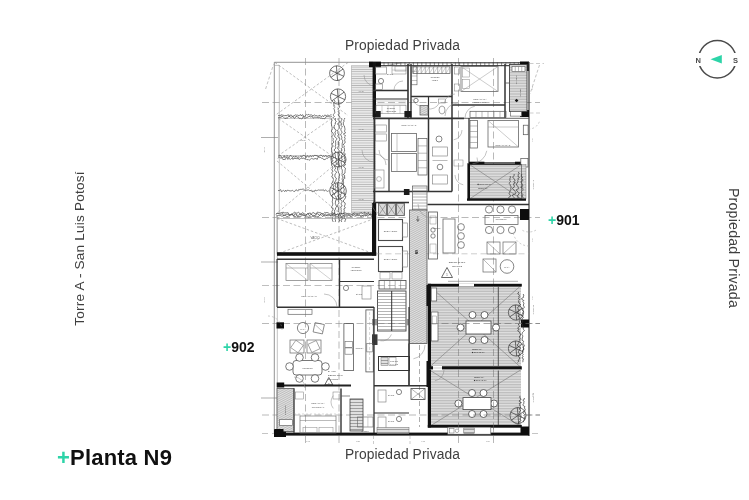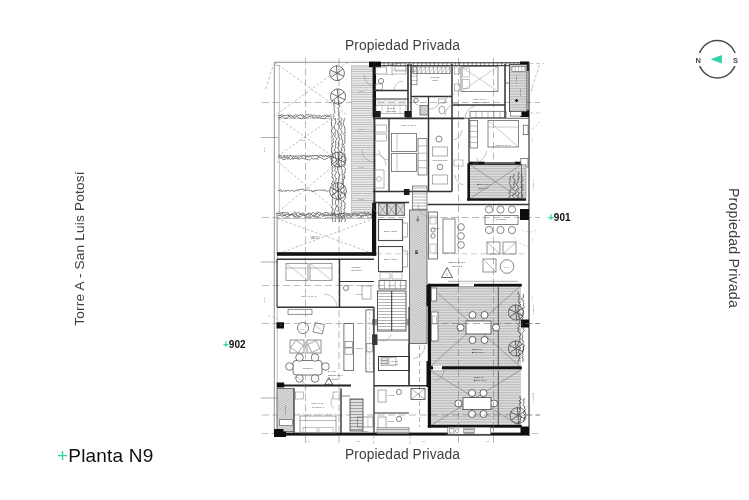--- a/index.html
+++ b/index.html
@@ -1,23 +1,23 @@
 <!DOCTYPE html>
 <html><head>
 <meta charset="utf-8">
 <style>
   html,body{margin:0;padding:0;background:#ffffff;width:749px;height:500px;overflow:hidden;}
   .wrap{position:relative;width:749px;height:500px;font-family:"Liberation Sans",sans-serif;margin-left:28px;}
   .t-top{position:absolute;left:0;top:38px;width:749px;text-align:center;font-size:13.8px;color:#3f3f3f;letter-spacing:0.1px;}
   .t-bot{position:absolute;left:0;top:446.5px;width:749px;text-align:center;font-size:13.8px;color:#3f3f3f;letter-spacing:0.1px;}
   .t-left{position:absolute;left:-54px;top:240.5px;width:210px;text-align:center;font-size:13.6px;color:#3f3f3f;letter-spacing:0.2px;transform:rotate(-90deg);}
   .t-right{position:absolute;left:601px;top:240px;width:210px;text-align:center;font-size:14.2px;color:#3f3f3f;letter-spacing:0.2px;transform:rotate(90deg);}
-  .planta{position:absolute;left:29px;top:444.5px;font-size:19px;font-weight:normal;color:#101010;letter-spacing:0.2px;}
+  .planta{position:absolute;left:29px;top:444.5px;font-size:22px;font-weight:bold;color:#101010;letter-spacing:0.2px;}
   .planta .plus{color:#2dd4a8;}
-  .lbl{position:absolute;font-size:10px;font-weight:bold;color:#101010;}
+  .lbl{position:absolute;font-size:14px;font-weight:bold;color:#101010;}
   .lbl .plus{color:#2dd4a8;}
 </style>
 </head>
 <body>
 <div class="wrap">
   <div class="t-top">Propiedad Privada</div>
   <div class="t-bot">Propiedad Privada</div>
   <div class="t-left">Torre A - San Luis Potosí</div>
   <div class="t-right">Propiedad Privada</div>
   <div class="planta"><span class="plus">+</span>Planta N9</div>

